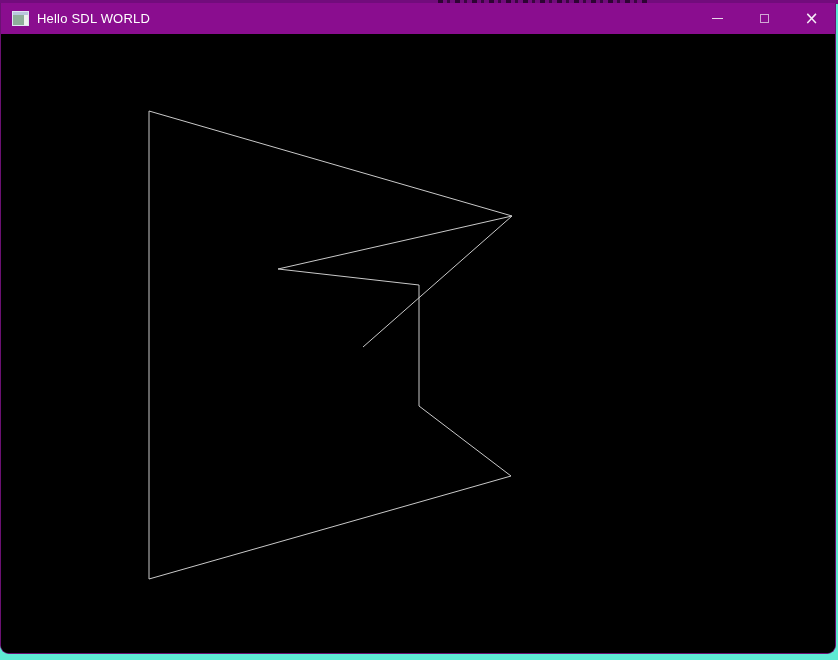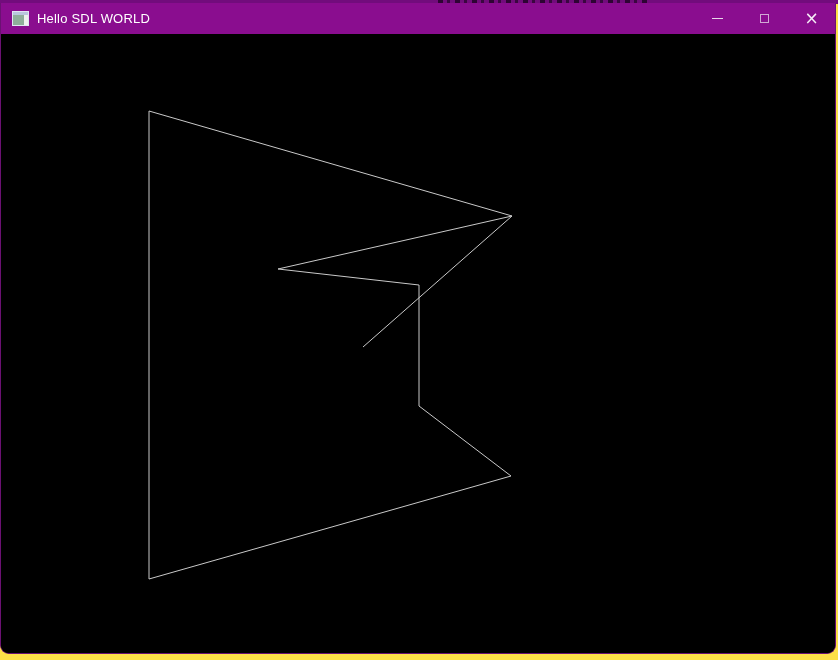--- a/index.html
+++ b/index.html
@@ -8,21 +8,21 @@
     width: 838px;
     height: 660px;
     background: #000;
     overflow: hidden;
     font-family: "Liberation Sans", sans-serif;
   }
   .stage {
     position: relative;
     width: 838px;
     height: 660px;
-    background: #fde047;
+    background: #5eead4;
   }
   
   .bg-window-sliver {
     position: absolute;
     top: 0; left: 0;
     width: 838px;
     height: 4px;
     background: #720c7c;
     overflow: hidden;
   }

